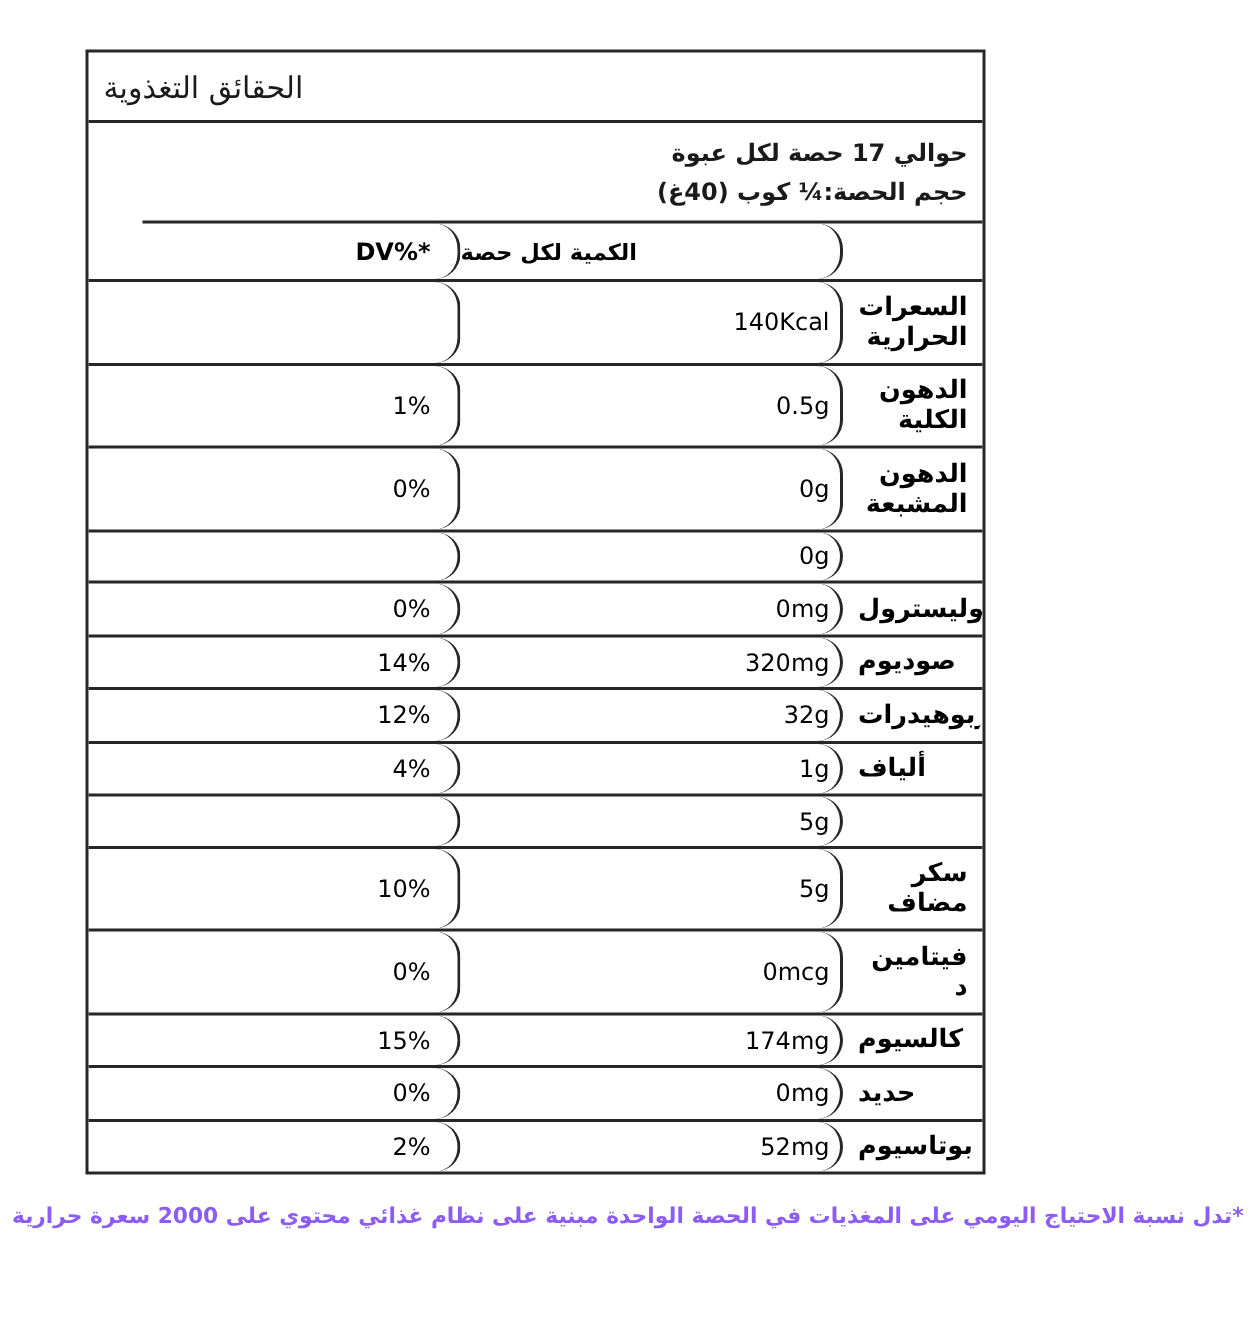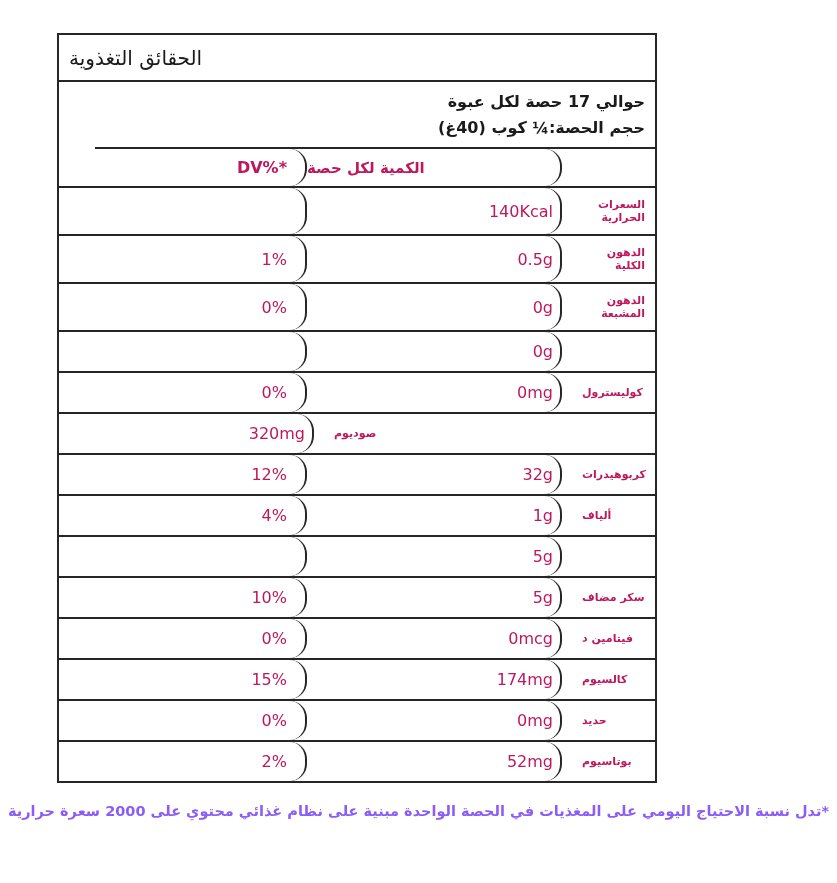--- a/index.html
+++ b/index.html
@@ -53,21 +53,21 @@
     flex-direction:row;
     border-bottom:2px solid #262626;
     flex:1 1 auto;
   }
   .row-header { flex:0 0 39px; }
   .trow.last { border-bottom:none; }
   .cell {
     display:flex;
     align-items:center;
     justify-content:flex-end;
-    color:#be185d;
+    color:#000000;
     overflow:hidden;
     border-radius:17px;
   }
   .cell.dv {
     width:248px;
     border-right:2px solid #262626;
     padding-right:18px;
     font-size:16px;
     direction:ltr;
   }
@@ -75,22 +75,22 @@
     width:255px;
     border-right:2px solid #262626;
     padding-right:7px;
     font-size:16px;
     direction:ltr;
   }
   .cell.lbl {
     flex:1;
     direction:rtl;
     padding-right:10px;
-    padding-left:20px;
-    font-size:11px;
+    padding-left:10px;
+    font-size:17px;
     font-weight:700;
   }
   .cell.hdr-dv { font-weight:700; font-size:16px; }
   .cell.hdr-amt { font-weight:700; font-size:15px; direction:rtl; }
   .footnote {
     position:absolute;
     left:0; top:803px;
     width:837px;
     text-align:center;
     direction:rtl;
@@ -143,20 +143,21 @@
       <div class="cell amt">0g</div>
     </div>
 
     <div class="trow">
       <div class="cell dv">0%</div>
       <div class="cell amt">0mg</div>
       <div class="cell lbl">كوليسترول</div>
     </div>
 
     <div class="trow">
+      <div class="cell dv">14%</div>
       <div class="cell amt">320mg</div>
       <div class="cell lbl">صوديوم</div>
     </div>
 
     <div class="trow">
       <div class="cell dv">12%</div>
       <div class="cell amt">32g</div>
       <div class="cell lbl">كربوهيدرات</div>
     </div>
 

